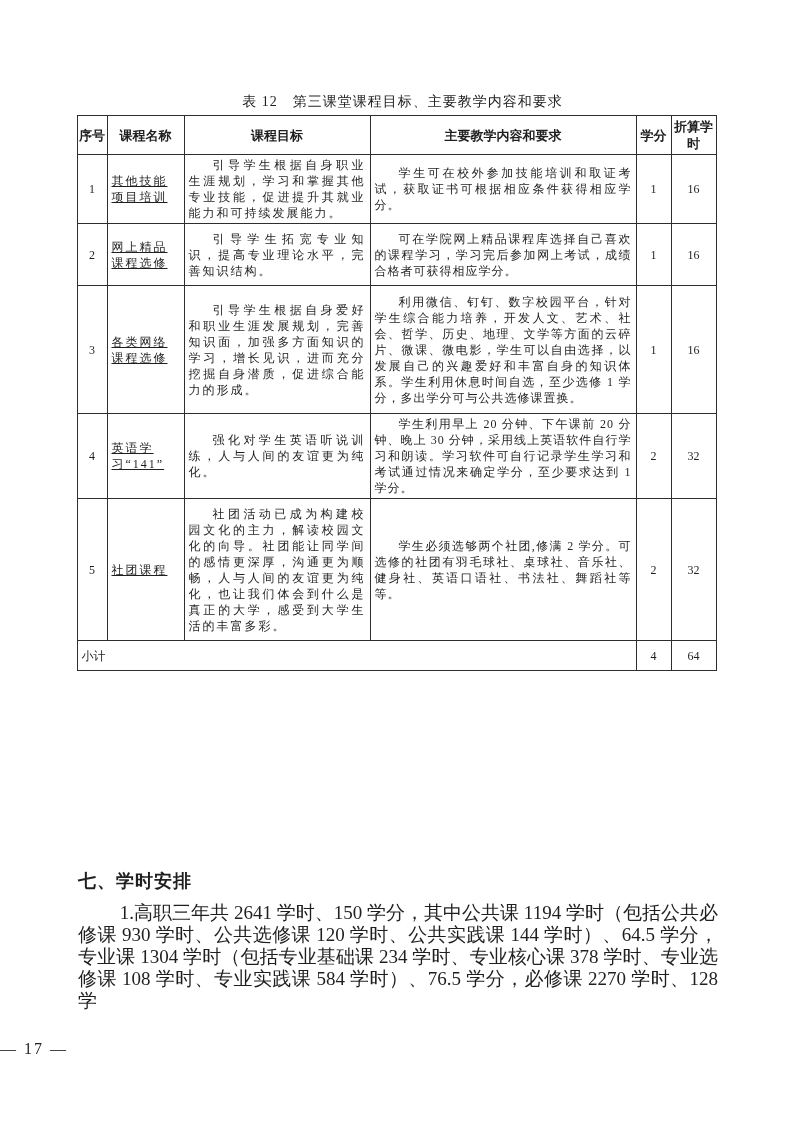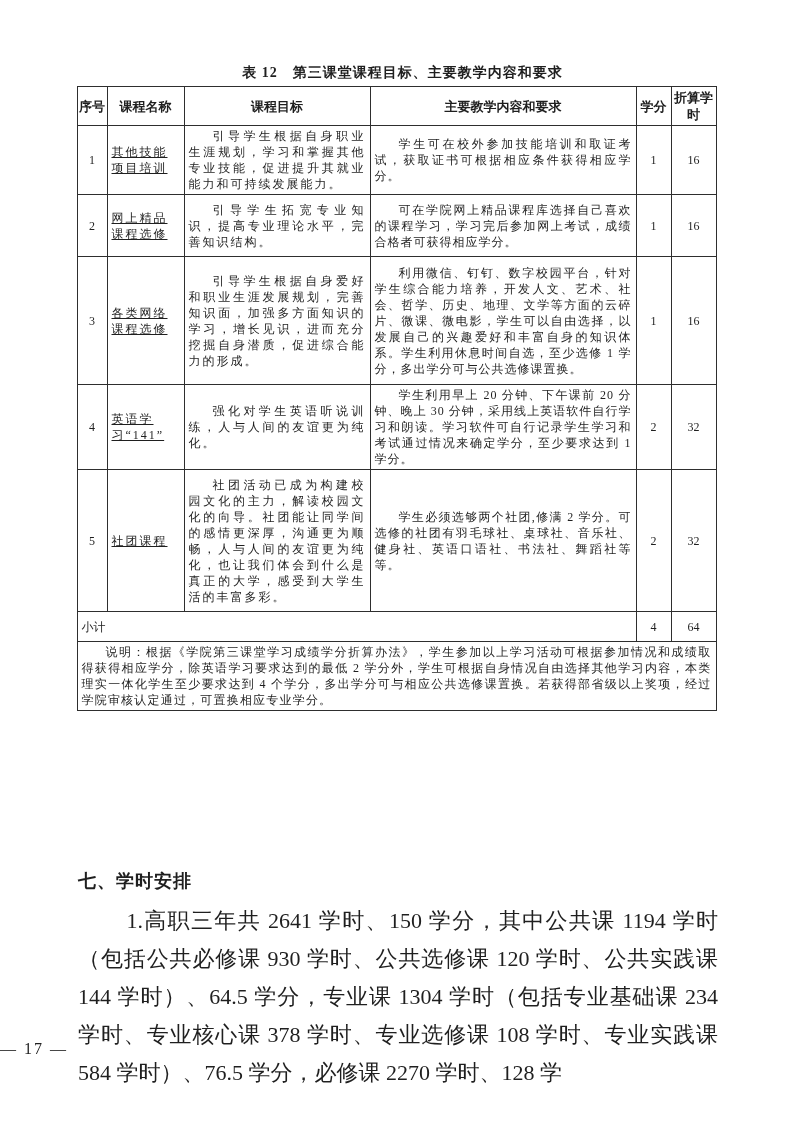--- a/index.html
+++ b/index.html
@@ -7,24 +7,24 @@
   .page {
     position: relative;
     width: 793px;
     height: 1122px;
     background: #ffffff;
     font-family: "Liberation Serif", "DejaVu Serif", serif;
     color: #1f1f1f;
     overflow: hidden;
   }
   .caption {
-    padding-top: 65px;
+    padding-top: 94px;
     text-align: center;
     font-size: 14px;
-    font-weight: bold;
+    font-weight: normal;
     line-height: 16px;
     letter-spacing: 1px;
     margin-left: 12px;
   }
   table.course-table {
     border-collapse: collapse;
     table-layout: fixed;
     width: 639px;
     margin: 5px auto 0 auto;
   }
@@ -94,22 +94,22 @@
     width: 640px;
   }
   .section-heading {
     font-size: 18px;
     font-weight: bold;
     line-height: 22px;
     letter-spacing: 1px;
   }
   .body-paragraph {
     margin-top: 10px;
-    font-size: 22px;
-    line-height: 38px;
+    font-size: 19px;
+    line-height: 22px;
     text-align: justify;
     text-justify: inter-ideograph;
     text-indent: 2.2em;
   }
   .footer {
     position: absolute;
     top: 1040px;
     left: 0;
     width: 100%;
     text-align: left;
@@ -182,23 +182,20 @@
         <td class="c-obj">社团活动已成为构建校园文化的主力，解读校园文化的向导。社团能让同学间的感情更深厚，沟通更为顺畅，人与人间的友谊更为纯化，也让我们体会到什么是真正的大学，感受到大学生活的丰富多彩。</td>
         <td class="c-content">学生必须选够两个社团,修满 2 学分。可选修的社团有羽毛球社、桌球社、音乐社、健身社、英语口语社、书法社、舞蹈社等等。</td>
         <td class="c-credit">2</td>
         <td class="c-hours">32</td>
       </tr>
       <tr class="sub">
         <td colspan="4" class="c-subtotal">小计</td>
         <td class="c-credit">4</td>
         <td class="c-hours">64</td>
       </tr>
-      <tr>
-        <td colspan="6" class="c-note">说明：根据《学院第三课堂学习成绩学分折算办法》，学生参加以上学习活动可根据参加情况和成绩取得获得相应学分，除英语学习要求达到的最低 2 学分外，学生可根据自身情况自由选择其他学习内容，本类理实一体化学生至少要求达到 4 个学分，多出学分可与相应公共选修课置换。若获得部省级以上奖项，经过学院审核认定通过，可置换相应专业学分。</td>
-      </tr>
     </tbody>
   </table>
 
   <div class="bottom">
     <div class="section-heading">七、学时安排</div>
     <p class="body-paragraph">1.高职三年共 2641 学时、150 学分，其中公共课 1194 学时（包括公共必修课 930 学时、公共选修课 120 学时、公共实践课 144 学时）、64.5 学分，专业课 1304 学时（包括专业基础课 234 学时、专业核心课 378 学时、专业选修课 108 学时、专业实践课 584 学时）、76.5 学分，必修课 2270 学时、128 学</p>
   </div>
 
   <div class="footer">— 17 —</div>
 

